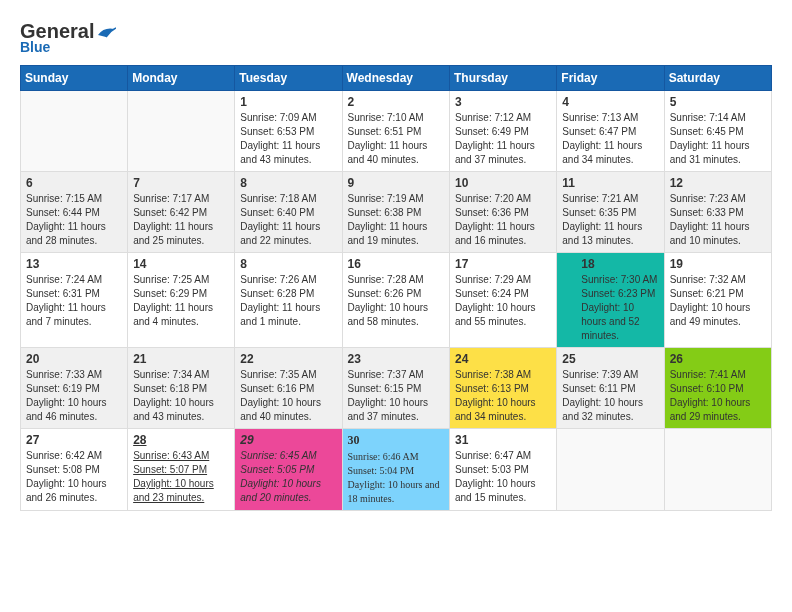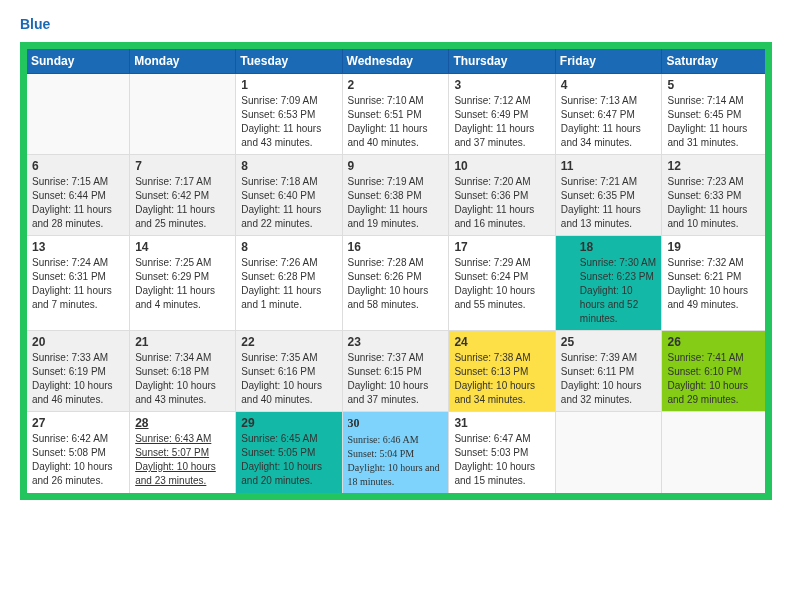--- a/index.html
+++ b/index.html
@@ -35,21 +35,21 @@
       color: #333;
       line-height: 1.1;
     }
     .location {
       font-size: 15px;
       color: #555;
     }
     .calendar {
       width: 100%;
       border-collapse: collapse;
-      border: 7px solid #22c55e;
+      border: 1px solid #22c55e;
     }
     .calendar th {
       background: #1a6ab5;
       color: #fff;
       font-size: 12px;
       font-weight: bold;
       padding: 5px 4px;
       text-align: left;
       border: 1px solid #1557a0;
     }
@@ -75,20 +75,27 @@
       font-size: 10px;
       line-height: 1.4;
     }
     .empty-cell { background: #f9f9f9 !important; }
   </style>
 </head>
 <body>
 
 <div class="header">
   <div class="logo">
+    <div class="logo-row">
+      <span style="font-size:20px;font-weight:bold;color:#333;">General</span>
+      <svg width="20" height="14" viewBox="0 0 20 14">
+        <path d="M2,10 Q8,2 18,4 Q12,8 10,12 Z" fill="#1a6ab5"></path>
+        <path d="M10,12 Q14,6 20,3" stroke="#1a6ab5" stroke-width="1.5" fill="none"></path>
+      </svg>
+    </div>
     <span style="font-size:14px;font-weight:bold;color:#1a6ab5;margin-top:-4px;">Blue</span>
   </div>
   <div class="title-block">
     <div class="month-title"></div>
     <div class="location"></div>
   </div>
 </div>
 
 <table class="calendar">
   <thead>
@@ -219,21 +226,21 @@
       </tr>
       <tr>
         <td style="background: rgb(255, 255, 255);">
           <span class="day-num">27</span>
           <div class="day-detail">Sunrise: 6:42 AM<br>Sunset: 5:08 PM<br>Daylight: 10 hours and 26 minutes.</div>
         </td>
         <td style="background: rgb(255, 255, 255); text-decoration: underline;">
           <span class="day-num">28</span>
           <div class="day-detail">Sunrise: 6:43 AM<br>Sunset: 5:07 PM<br>Daylight: 10 hours and 23 minutes.</div>
         </td>
-        <td style="background: #14b8a6;">
+        <td style="background: #ec4899; font-style: italic;">
           <span class="day-num">29</span>
           <div class="day-detail">Sunrise: 6:45 AM<br>Sunset: 5:05 PM<br>Daylight: 10 hours and 20 minutes.</div>
         </td>
         <td style="background: #7dd3fc; font-family: Liberation Serif, serif;">
           <span class="day-num">30</span>
           <div class="day-detail">Sunrise: 6:46 AM<br>Sunset: 5:04 PM<br>Daylight: 10 hours and 18 minutes.</div>
         </td>
         <td style="background: rgb(255, 255, 255);">
           <span class="day-num">31</span>
           <div class="day-detail">Sunrise: 6:47 AM<br>Sunset: 5:03 PM<br>Daylight: 10 hours and 15 minutes.</div>

